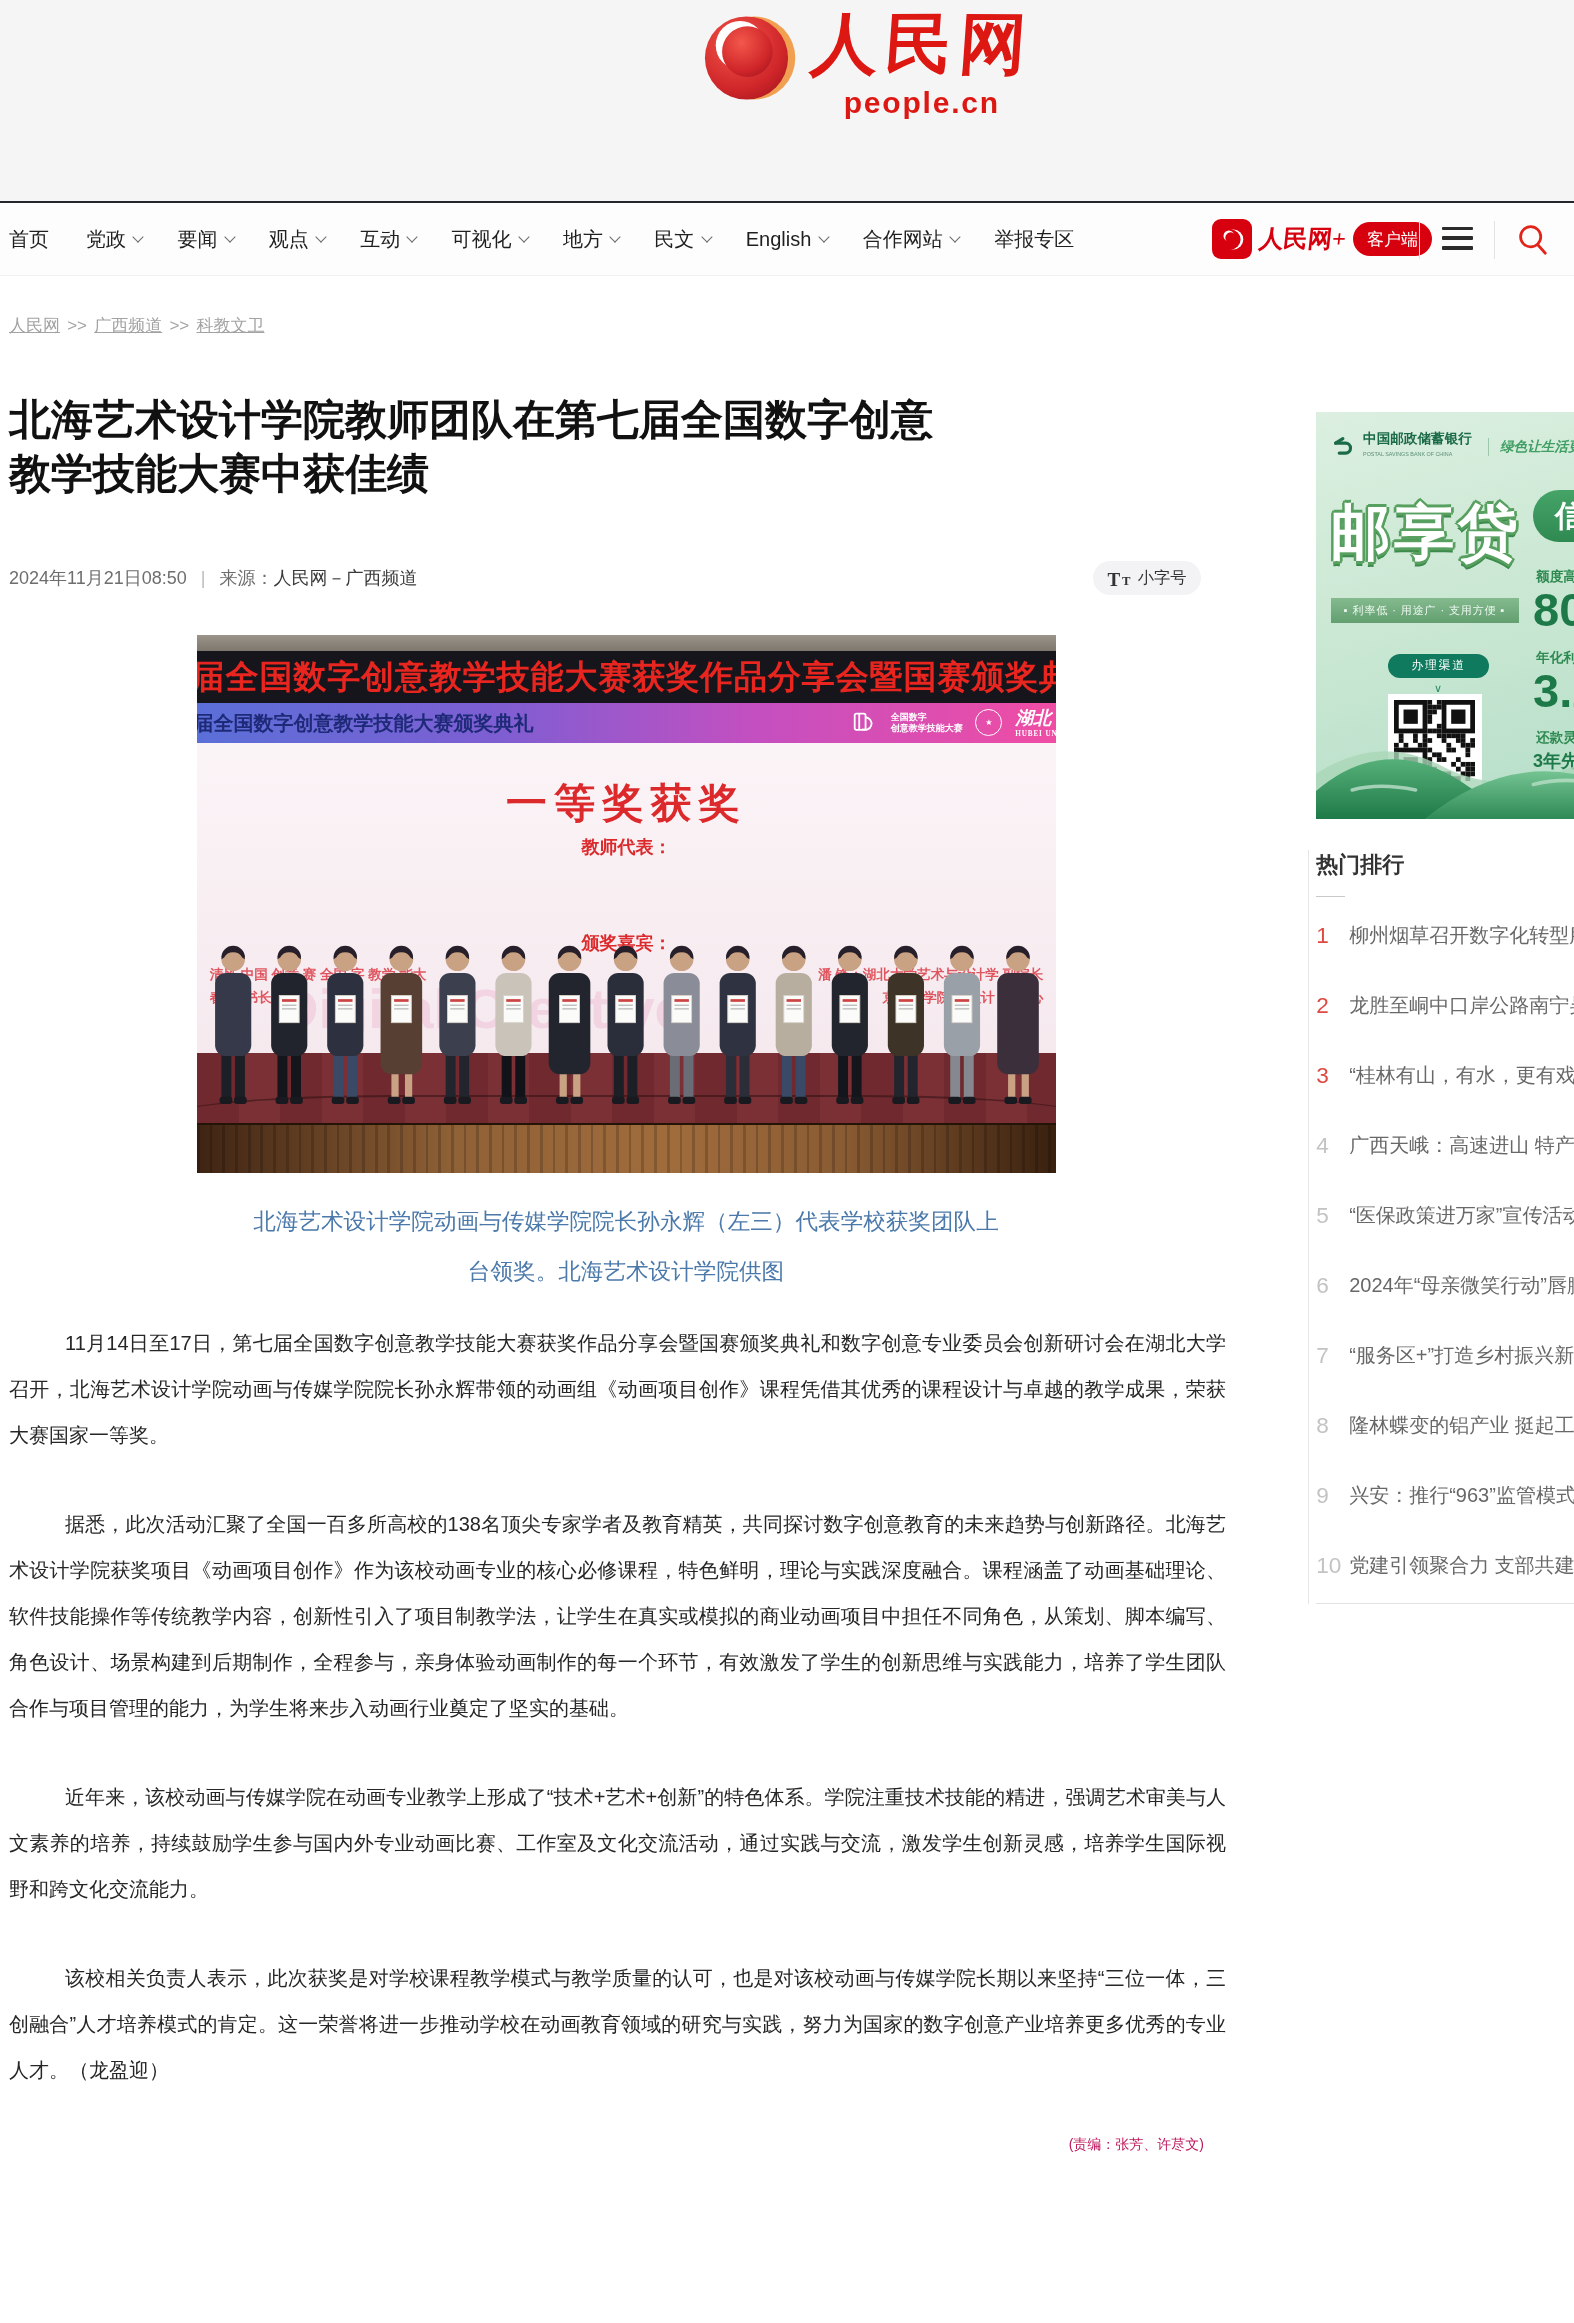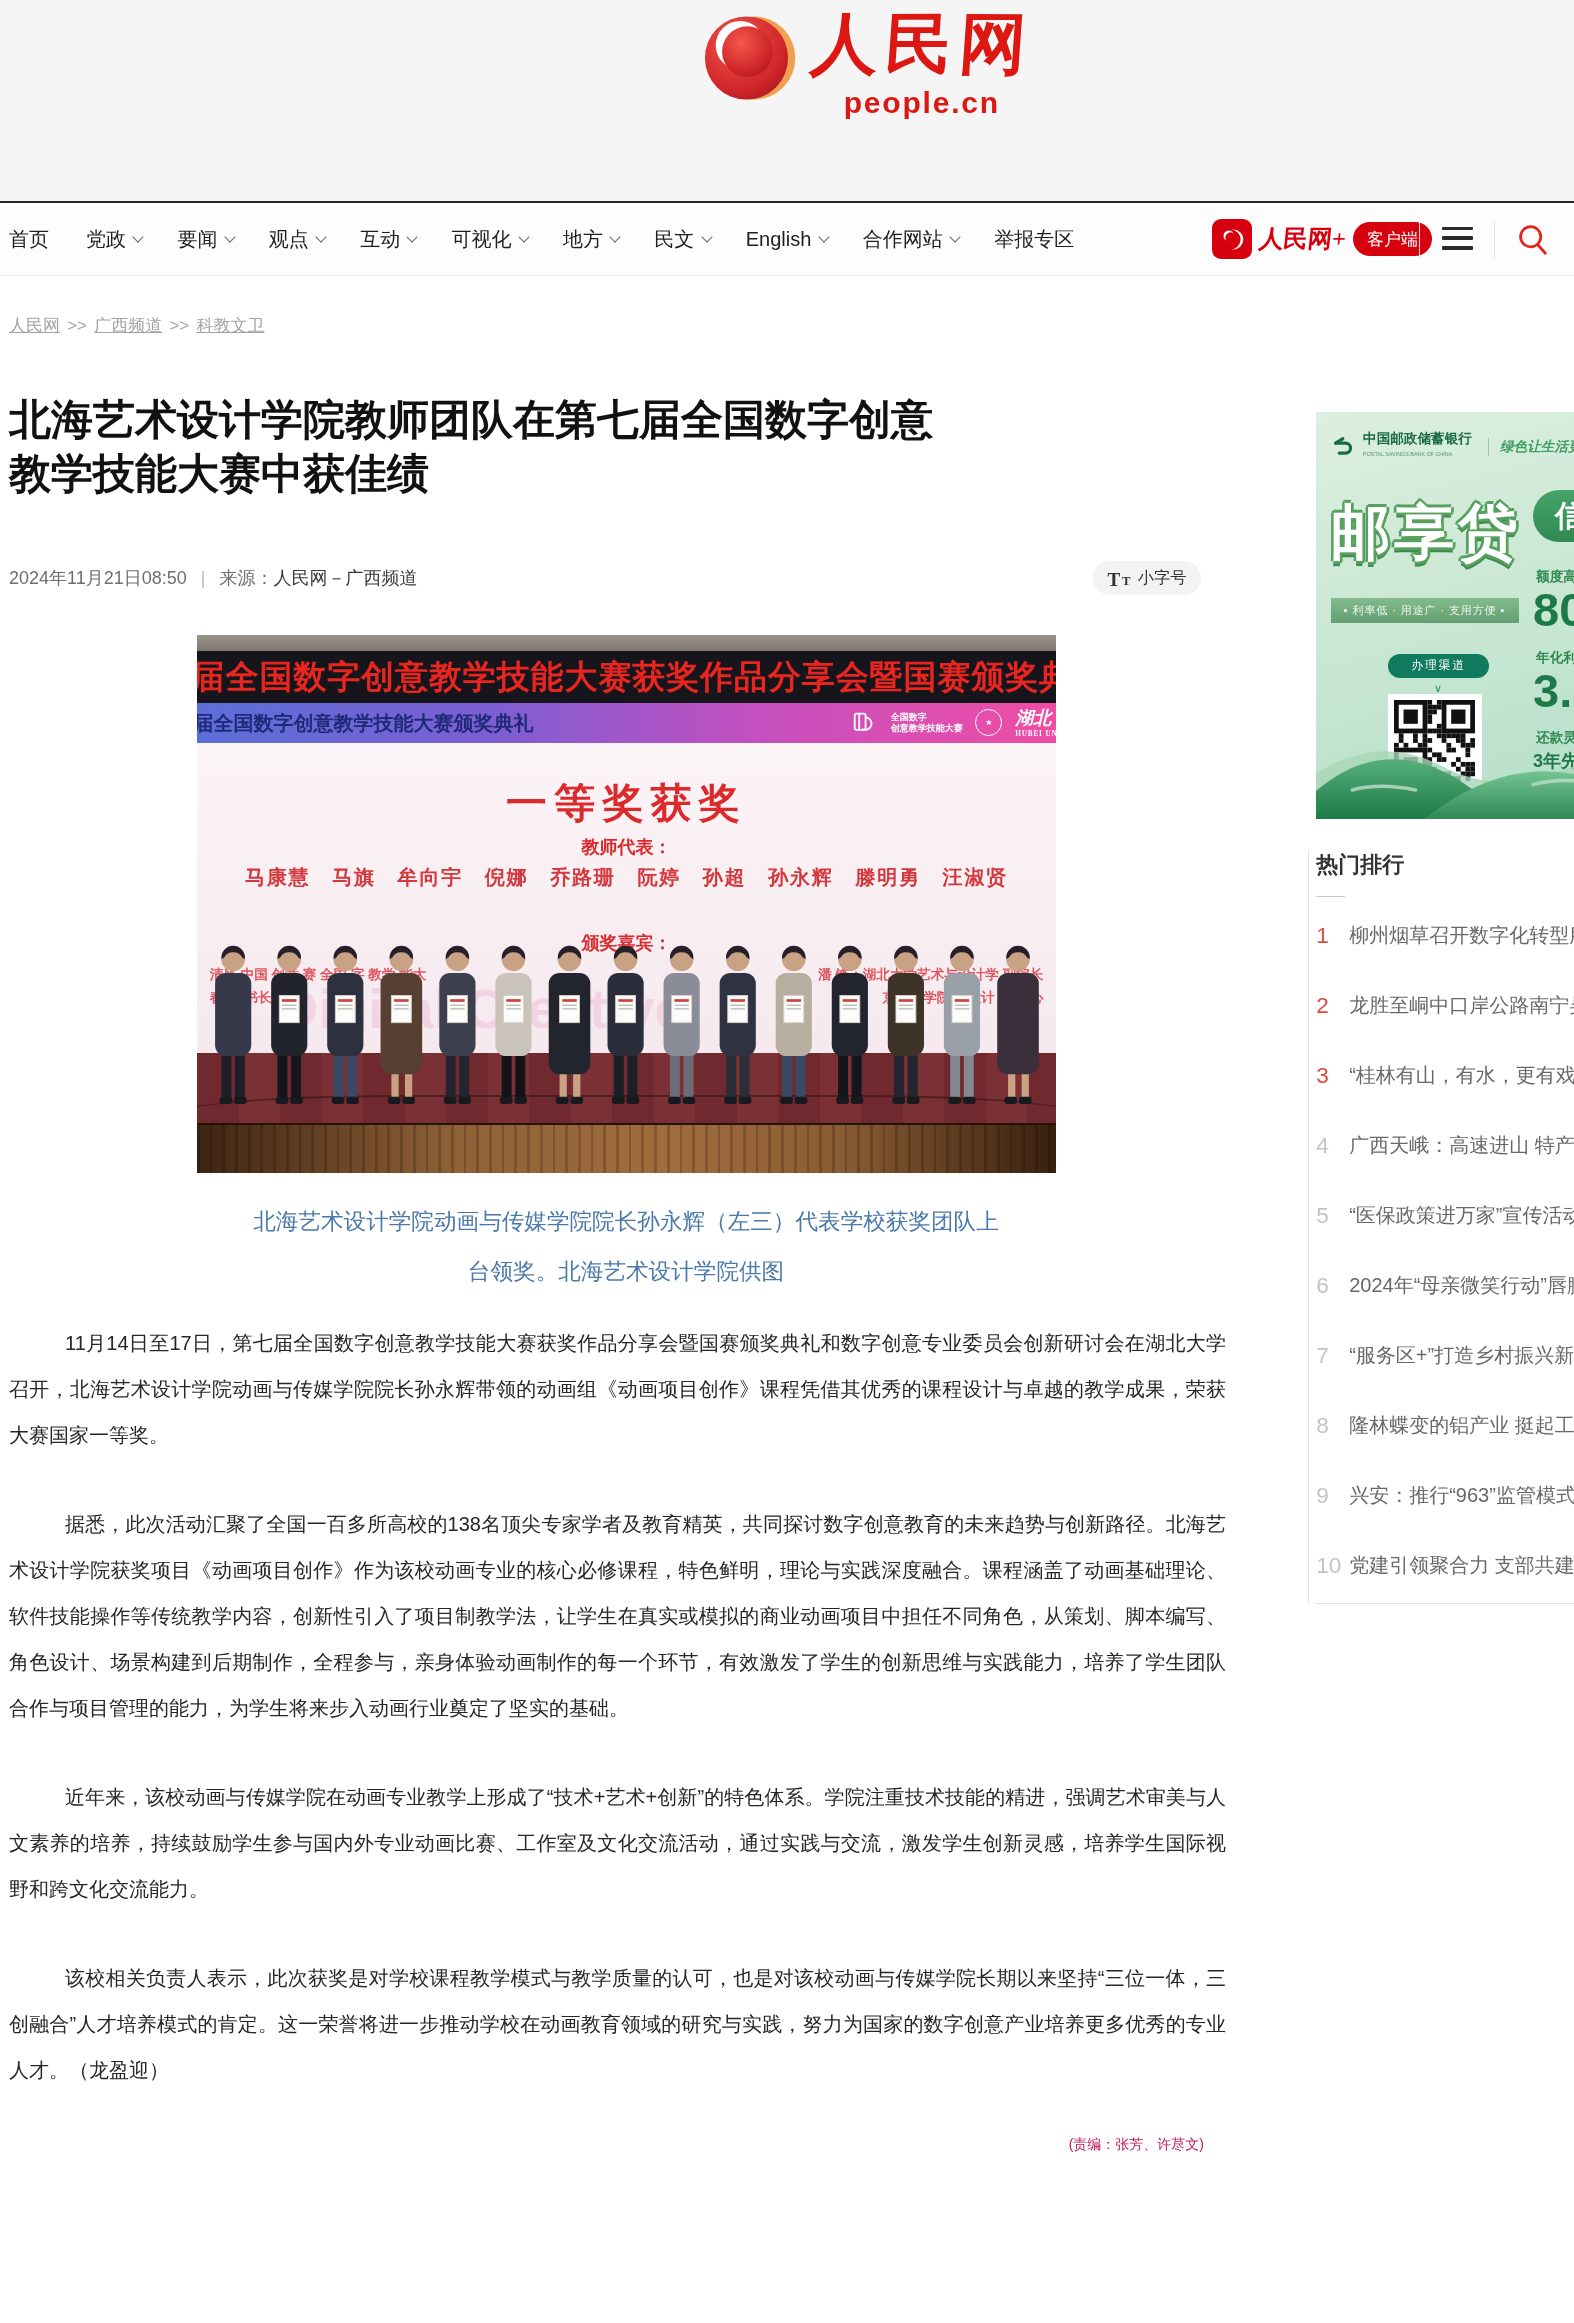--- a/index.html
+++ b/index.html
@@ -242,21 +242,20 @@
             </svg>
           <div class="txt"><span>全国数字</span><br><span>创意教学技能大赛</span></div>
         </div>
         <div class="seal">★</div>
         <div class="ph-logo2"><span>湖北</span><small>HUBEI UNI</small></div>
       </div>
       <div class="ph-screen">
         <div class="wm wm2">Digital Creative</div>
         <div class="ph-award">一等奖获奖</div>
         <div class="ph-teacher-label">教师代表：</div>
-        <div class="ph-names">马康慧　马旗　牟向宇　倪娜　乔路珊　阮婷　孙超　孙永辉　滕明勇　汪淑贤</div>
         <div class="ph-guest-label">颁奖嘉宾：</div>
         <div class="ph-guests">
           <span>清风 中国 创意 赛 全国 字 教学 能大</span>
             <span>潘 锋：湖北大学艺术与设计学 副院长</span>
         </div>
         <div class="ph-guests ph-guests2">
           <span>春 会 书长</span>
             <span>京传媒学院艺 设计 研 中心</span>
         </div>
       </div>

